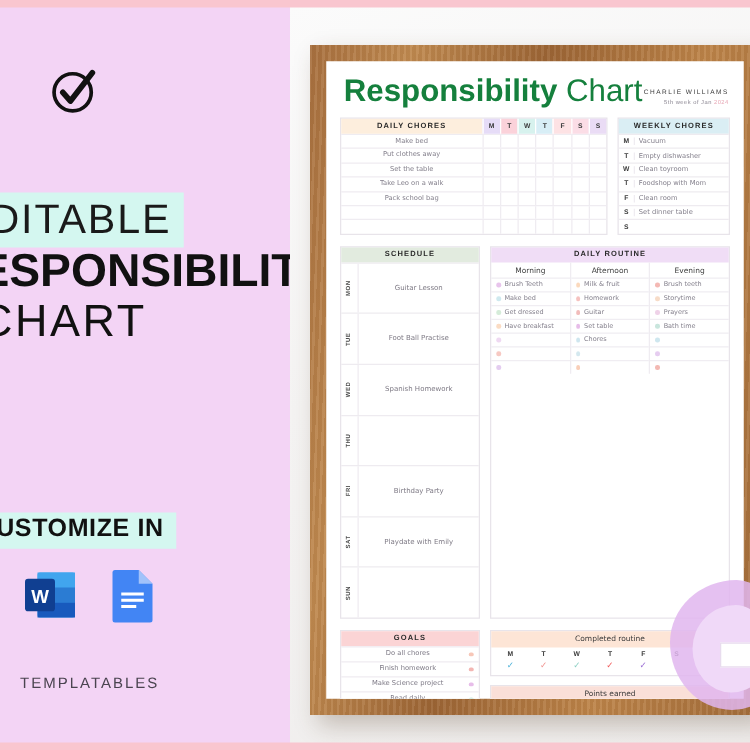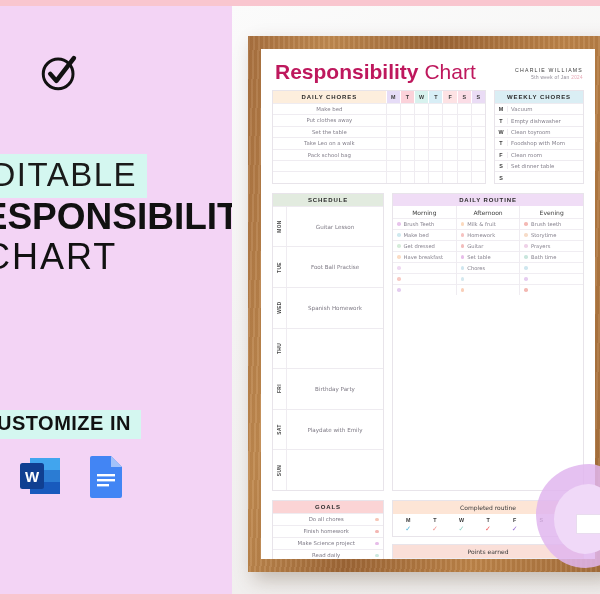--- a/index.html
+++ b/index.html
@@ -79,21 +79,21 @@
     pointer-events:none;
   }
   .sheet {
     position: relative; width: 100%; height: 100%;
     background: #ffffff; overflow: hidden; z-index: 2;
     padding: 10px 11px 0 11px;
   }
 
   
   .poster-head { display: flex; align-items: flex-end; justify-content: space-between; padding: 2px 1px 0 3px; }
-  .poster-title { font-size: 21px; line-height: 1; color: #be185d; white-space: nowrap; }
+  .poster-title { font-size: 25px; line-height: 1; color: #15803d; white-space: nowrap; }
   .poster-title b { font-weight: 700; }
   .poster-title i { font-style: normal; font-weight: 300; }
   .poster-meta { text-align: right; padding-bottom: 2px; }
   .poster-name { font-size: 5.2px; letter-spacing: 1.2px; color: #3a3a3a; }
   .poster-week { font-size: 4.6px; letter-spacing: .4px; color: #8a8591; margin-top: 2px; }
   .poster-week em { font-style: normal; color: #e7a7b5; }
 
   
   .card { border: .5px solid #e8e4ea; background: #fff; }
   .card-head {
@@ -223,20 +223,21 @@
       <svg viewBox="0 0 48 48" width="48" height="48">
         <path d="M10 4h19l11 11v29a2 2 0 0 1-2 2H10a2 2 0 0 1-2-2V6a2 2 0 0 1 2-2z" fill="#4285f4"></path>
         <path d="M29 4l11 11H29z" fill="#a1c2fa"></path>
         <rect x="15" y="22" width="18" height="2.4" fill="#fff"></rect>
         <rect x="15" y="27" width="18" height="2.4" fill="#fff"></rect>
         <rect x="15" y="32" width="12" height="2.4" fill="#fff"></rect>
       </svg>
     </div>
   </div>
 
+  <div class="promo-footer">TEMPLATABLES</div>
 </section>
 
 <section class="wall">
 
   <div class="frame">
     <div class="sheet">
 
       <div class="poster-head">
         <div class="poster-title">
           <b>Responsibility</b>

